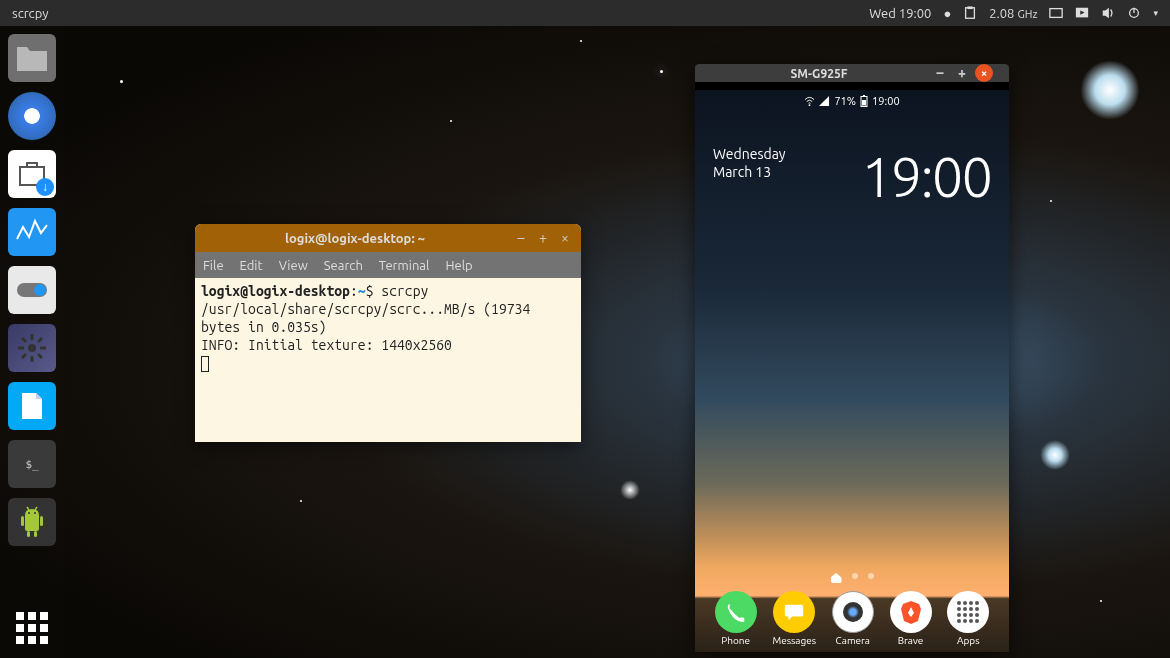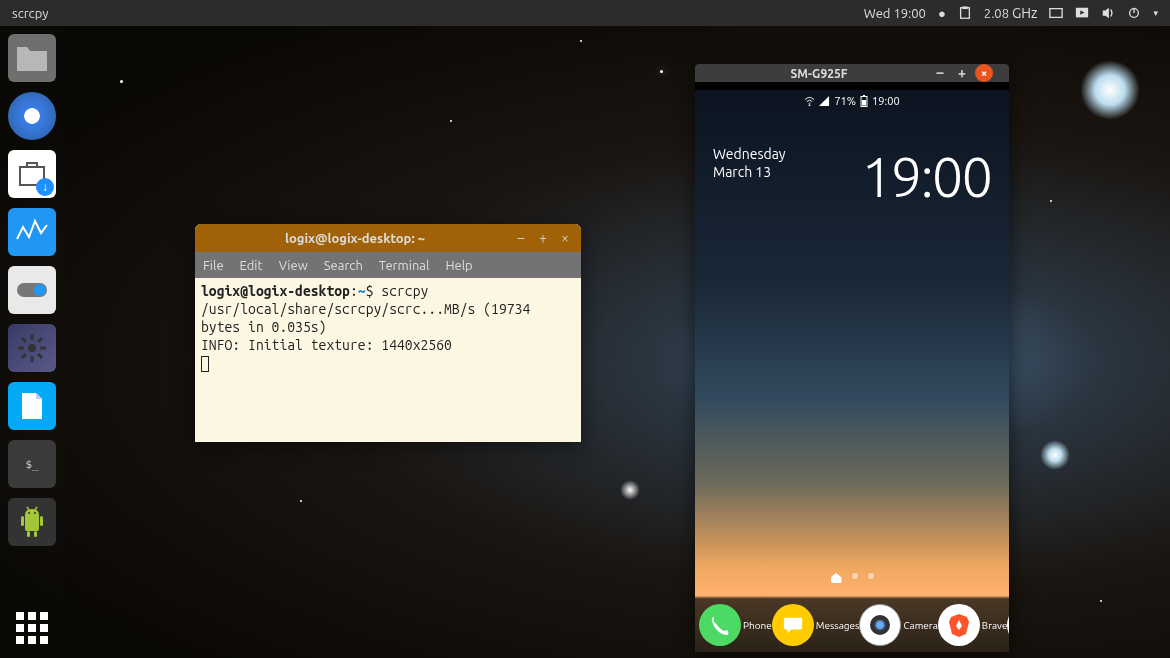--- a/index.html
+++ b/index.html
@@ -103,21 +103,21 @@
 .phone-screen{position:absolute;left:0;right:0;top:26px;bottom:0;overflow:hidden;}
 .phone-status{position:absolute;top:0;left:0;right:0;height:22px;display:flex;align-items:center;justify-content:center;padding:0 8px;gap:4px;color:#fff;font-size:11px;z-index:5;}
 .phone-bg{position:absolute;inset:0;background:linear-gradient(to bottom,#0c1420 0%,#1a2838 35%,#324a5e 55%,#6b6a5a 70%,#c4915a 80%,#f0a860 85%,#ffb070 90%,#4a3825 90.5%,#2a2218 100%);}
 .phone-widget{position:absolute;top:55px;left:0;right:0;color:#fff;display:flex;padding:0 18px;gap:40px;}
 .phone-widget .dayblock{font-size:14px;line-height:18px;}
 .phone-widget .clock{margin-left:auto;font-size:56px;font-weight:300;letter-spacing:-2px;}
 .page-dots{position:absolute;bottom:69px;left:0;right:0;display:flex;justify-content:center;gap:10px;}
 .page-dots span{width:6px;height:6px;border-radius:50%;background:rgba(255,255,255,0.5);}
 .page-dots span.home{width:11px;height:10px;border-radius:2px;background:#fff;clip-path:polygon(50% 0,100% 45%,100% 100%,0 100%,0 45%);}
 .dock-row{position:absolute;bottom:6px;left:0;right:0;display:flex;justify-content:space-evenly;padding:0 4px;}
-.app-icn{display:flex;align-items:center;gap:2px;color:#fff;font-size:10px;}
+.app-icn{display:flex;flex-direction:column;align-items:center;gap:2px;color:#fff;font-size:10px;}
 .app-icn .circ{width:42px;height:42px;border-radius:21px;display:flex;align-items:center;justify-content:center;background:#fff;}
 .circ.phone{background:#4CD964;}
 .circ.msg{background:#FFCC00;}
 .circ.cam{background:#fff;border:1px solid #999;}
 .circ.brave{background:#fff;}
 .circ.apps{background:#fff;}
 .circ.apps .i-apps{display:grid;grid-template-columns:repeat(4,4px);grid-template-rows:repeat(4,4px);gap:2px;}
 .circ.apps .i-apps span{background:#555;border-radius:50%;width:4px;height:4px;}
 </style>
 </head>
@@ -137,21 +137,21 @@
 <div class="top-bar">
   <span class="app-name">scrcpy</span>
   <span class="spacer"></span>
   <div class="right-group">
     <span>Wed 19:00</span>
     <span>●</span>
     <svg class="ind-icon" viewBox="0 0 16 16">
         <rect x="3" y="2" width="10" height="12" fill="none" stroke="#ddd" stroke-width="1.5"></rect>
         <rect x="5" y="0.5" width="6" height="3" fill="#ddd"></rect>
       </svg>
-    <span><span>2.08</span> <span style="font-size:14px">GHz</span></span>
+    <span><span>2.08</span> <span style="font-size:11px">GHz</span></span>
     <svg class="ind-icon" viewBox="0 0 16 16">
         <rect x="1" y="3" width="14" height="10" fill="none" stroke="#ddd" stroke-width="1.5"></rect>
       </svg>
     <svg class="ind-icon" viewBox="0 0 16 16">
         <rect x="1" y="2" width="14" height="11" fill="#ddd"></rect>
         <polygon points="6,5 6,10 11,7.5" fill="#2c2c2c"></polygon>
       </svg>
     <svg class="ind-icon" viewBox="0 0 16 16">
         <polygon points="2,5 5,5 9,2 9,14 5,11 2,11" fill="#ddd"></polygon>
         <path d="M11 4 Q14 8 11 12" fill="none" stroke="#ddd" stroke-width="1.5"></path>

